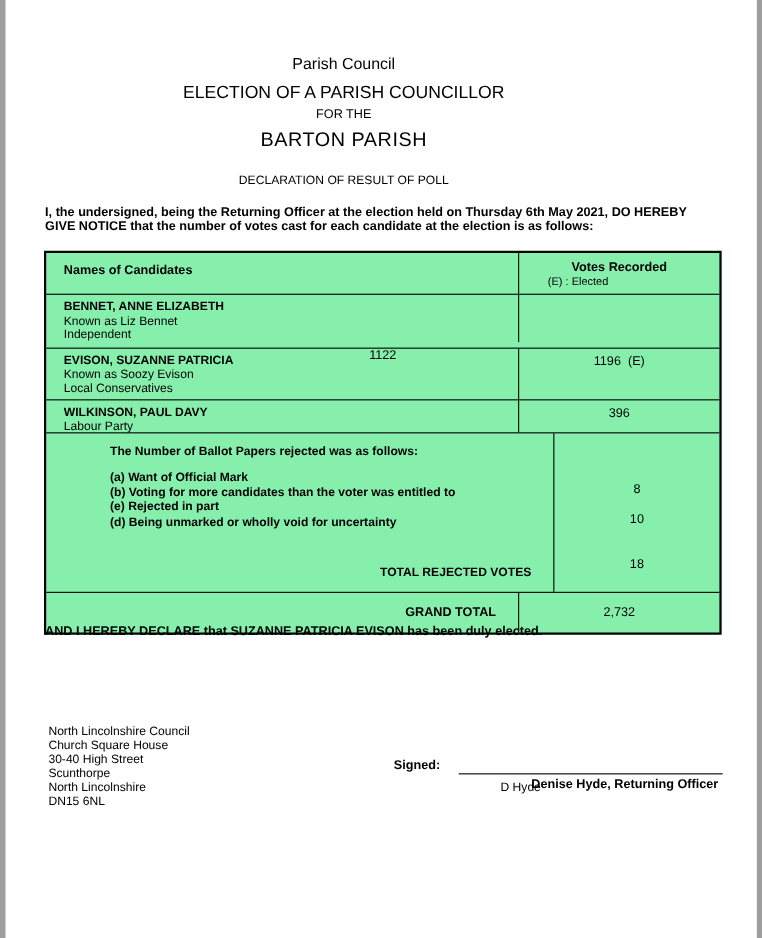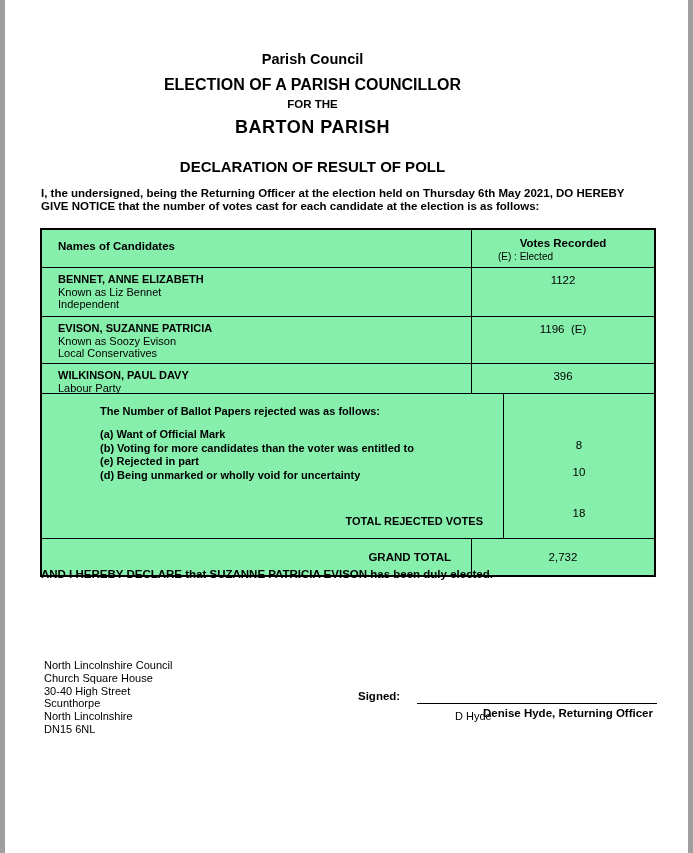--- a/index.html
+++ b/index.html
@@ -10,47 +10,47 @@
     color:#000;
     position:relative;
     overflow:hidden;
   }
   .edge-strip { position:absolute; top:0; bottom:0; width:5px; background:#9e9e9e; }
   .edge-left  { left:0; }
   .edge-right { right:0; }
 
   .page { position:absolute; left:0; top:0; width:693px; height:853px; }
 
-  .hdr { position:absolute; left:0; width:625px; text-align:center; font-weight:bold; }
+  .hdr { position:absolute; left:0; width:625px; text-align:center; font-weight:normal; }
   .hdr-authority   { top:51px;  font-size:14.5px; }
   .hdr-election    { top:76px;  font-size:16px; }
   .hdr-forthe      { top:98px;  font-size:11.5px; }
   .hdr-area        { top:117px; font-size:18px; letter-spacing:0.5px; }
-  .hdr-declaration { top:158px; font-size:15px;text-align:center; }
+  .hdr-declaration { top:158px; font-size:11px;text-align:center; }
 
   .notice {
     position:absolute; left:41px; top:187px; width:596px;
     font-size:11.5px; font-weight:bold; line-height:12.5px;
   }
 
   .doc-table {
     position:absolute; left:40px; top:228px; width:616px;
     border:2px solid #000; background:#86efac;
   }
   .trow { display:flex; border-bottom:1px solid #000; }
   .trow:last-child { border-bottom:none; }
   .cl { width:430px; border-right:1px solid #000; position:relative; }
   .cr { flex:1; position:relative; text-align:center; }
 
   .trow-head { height:38px; }
   .th-cand { padding:10px 0 0 16px; font-size:11.5px; font-weight:bold; }
   .th-votes-main { padding-top:7px; font-size:11.5px; font-weight:bold; text-align:center; }
   .th-votes-note { font-size:10px; text-align:left; margin-left:26px; margin-top:2px; }
 
-  .trow-cand1 { height:49px; }
+  .trow-cand1 { height:49px;flex-direction:column; }
   .trow-cand2 { height:47px; }
   .trow-cand3 { height:30px; }
   .cand-cell { padding:5px 0 0 16px; line-height:12.5px; }
   .cand-name { font-size:11px; font-weight:bold; }
   .cand-sub  { font-size:11px; }
   .cand-sub:empty { display:none; }
   .votes-val { padding-top:6px; font-size:11.5px; white-space:pre; }
 
   .trow-rejected { height:145px;padding-left:32px; }
   .rej-cell { padding:11px 0 0 26px; }

